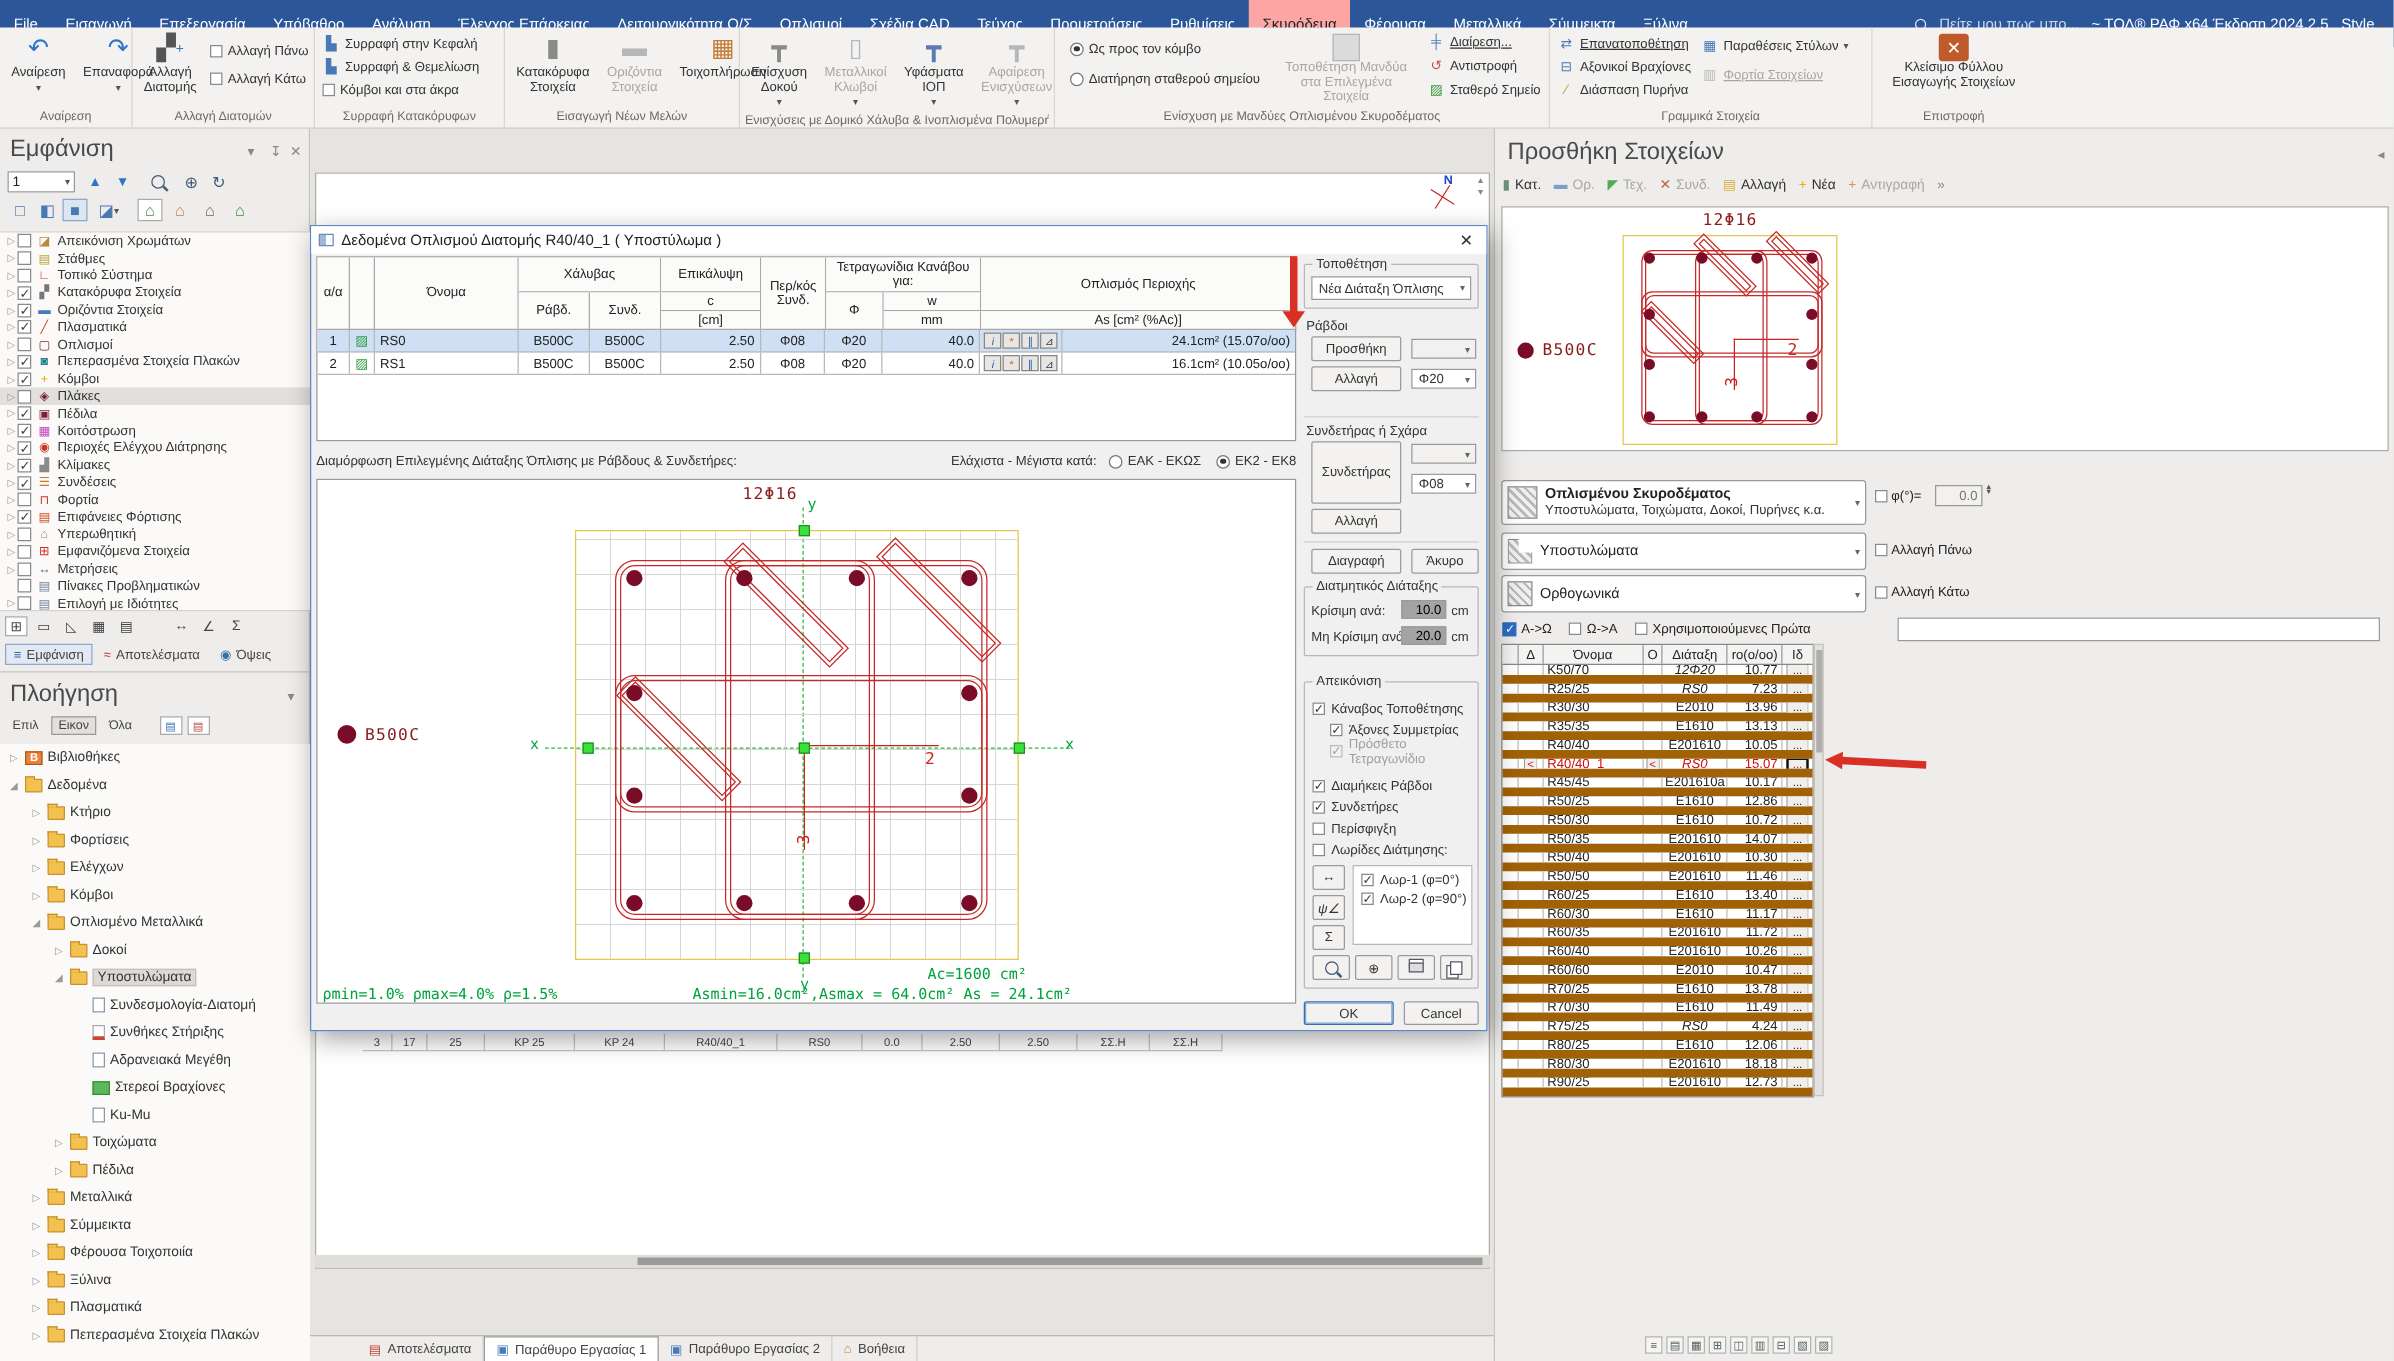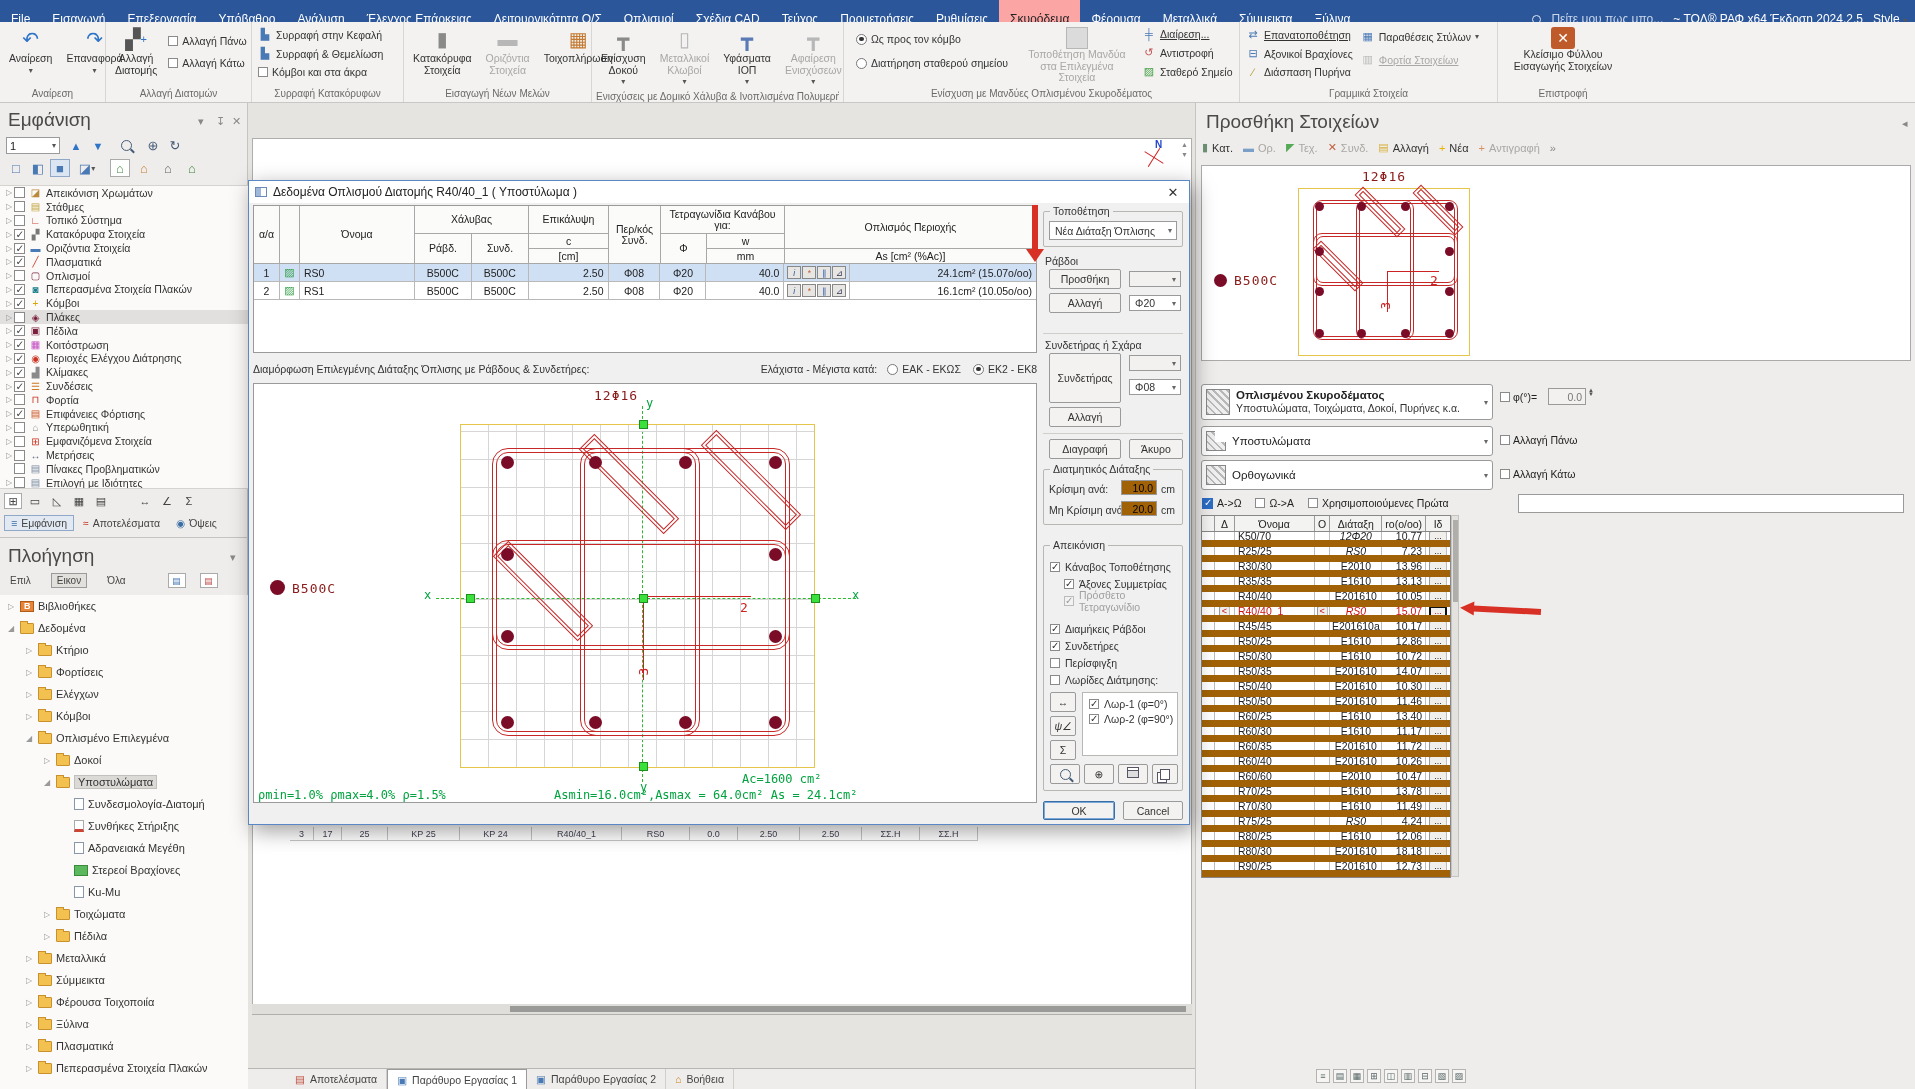--- a/index.html
+++ b/index.html
@@ -98,21 +98,21 @@
   .mbtn{width:14px;height:13px;border:1px solid #888;background:#e8e6e3;font-size:8.5px;display:flex;align-items:center;justify-content:center;margin:0 0.5px;color:#335}
   #dlg-strip{position:absolute;left:4px;top:178px;width:784px;height:20px;display:flex;align-items:center;font-size:10.5px;color:#333}
   
   .grp{position:absolute;border:1px solid #b9b7b4;border-radius:2px}
   .grp>.leg{position:absolute;left:6px;top:-7px;background:#f0f0f0;padding:0 3px;font-size:10.5px;color:#333}
   .sbtn{position:absolute;border:1px solid #9a9a9a;background:#f3f2f0;display:flex;align-items:center;justify-content:center;font-size:10.5px;color:#333;border-radius:2px}
   .dd{position:absolute;border:1px solid #9a9a9a;background:#fff;display:flex;align-items:center;font-size:10.5px;padding-left:5px;color:#333}
   .dd .caret{margin-left:auto;padding-right:4px;color:#666}
   .dd.dis{background:#f2f1ef;color:#999}
   .slabel{position:absolute;font-size:10.5px;color:#333;white-space:nowrap}
-  .ninput{position:absolute;border:1px solid #9a9a9a;background:#a16207;font-size:10.5px;text-align:right;padding-right:3px;font-family:"Liberation Sans",sans-serif}
+  .ninput{position:absolute;border:1px solid #9a9a9a;background:#a3a3a3;font-size:10.5px;text-align:right;padding-right:3px;font-family:"Liberation Sans",sans-serif}
   .vrow{display:flex;align-items:center;gap:5px;height:17px;font-size:10.5px;color:#333;padding-left:6px}
   .vrow.ind{padding-left:20px}.vrow.gap2{margin-top:11px}
   .vrow .dis{color:#a0a0a0}
   
   #dcanvas{position:absolute;left:4px;top:202px;width:784px;height:420px;background:#fff;border:1px solid #9a9a9a;overflow:hidden;font-family:"DejaVu Sans Mono",monospace}
   .gtxt{position:absolute;color:#00a33e;font-size:12px;white-space:nowrap}
   .rtxt{position:absolute;color:#cc2222;font-size:13px}
   .dkred{position:absolute;color:#8b1a1a;font-size:13px;letter-spacing:1px}
   .vax{position:absolute;border-left:1.6px dashed #2db82d}
   .hax{position:absolute;border-top:1.6px dashed #2db82d}
@@ -551,21 +551,21 @@
       </div>
       <div class="dtab">
         <span style="color: rgb(58, 110, 165);">◉</span>
         <span>Όψεις</span>
       </div>
   </div>
 
   <div class="abs" style="left:0;top:434px;width:248px;border-top:1px solid #c6c4c1"></div>
   <div class="abs" style="left:8px;top:442px"><span class="ptitle">Πλοήγηση</span></div>
   <span class="abs" style="left:230px;top:448px;color:#888">▾</span>
-  <div class="abs" style="left:4px;top:470px;display:flex;gap:14px;align-items:center">
+  <div class="abs" style="left:4px;top:470px;display:flex;gap:4px;align-items:center">
     <span class="navtab">Επιλ</span>
       <span class="navtab act">Εικον</span>
       <span class="navtab">Όλα</span>
     <span style="width:8px"></span>
     <span class="toolbtn frame" style="width:18px;height:15px;font-size:9px;color:#4a7ab5">▤</span>
     <span class="toolbtn frame" style="width:18px;height:15px;font-size:9px;color:#c05050">▤</span>
   </div>
   <div class="abs" style="left:0;top:492px;width:248px;height:494px;background:#fbfaf9;overflow:hidden">
     <div class="ntrow lv0">
         <span class="tri">▷</span>
@@ -593,21 +593,21 @@
         <span class="nlabel">Ελέγχων</span>
       </div>
       <div class="ntrow lv1">
         <span class="tri">▷</span>
         <span class="nicon folder"></span>
         <span class="nlabel">Κόμβοι</span>
       </div>
       <div class="ntrow lv1">
         <span class="tri">◢</span>
         <span class="nicon folder"></span>
-        <span class="nlabel">Οπλισμένο Επιλεγμένα</span>
+        <span class="nlabel">Οπλισμένο Μεταλλικά</span>
       </div>
       <div class="ntrow lv2">
         <span class="tri">▷</span>
         <span class="nicon folder"></span>
         <span class="nlabel">Δοκοί</span>
       </div>
       <div class="ntrow hl lv2">
         <span class="tri">◢</span>
         <span class="nicon folder"></span>
         <span class="nlabel">Υποστυλώματα</span>

